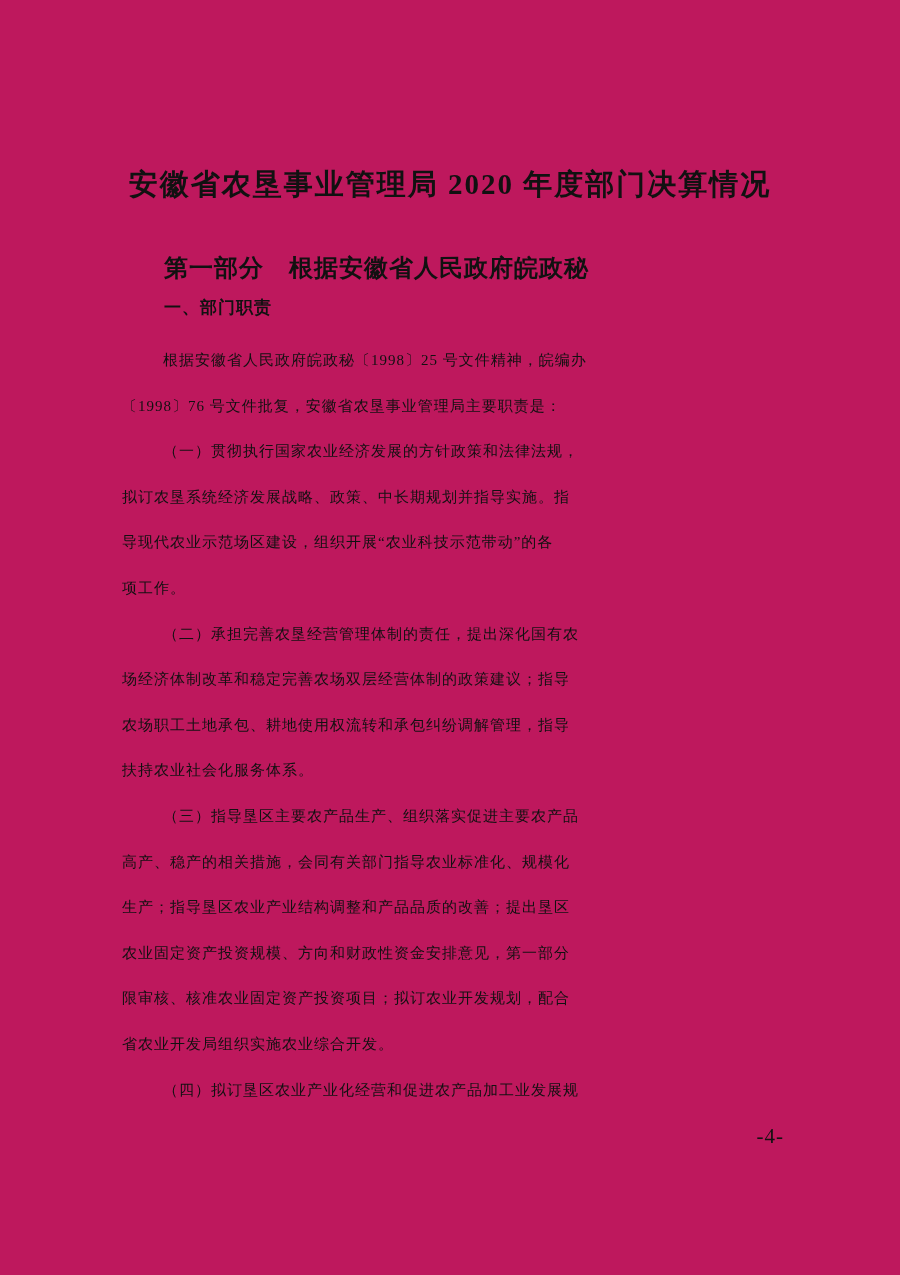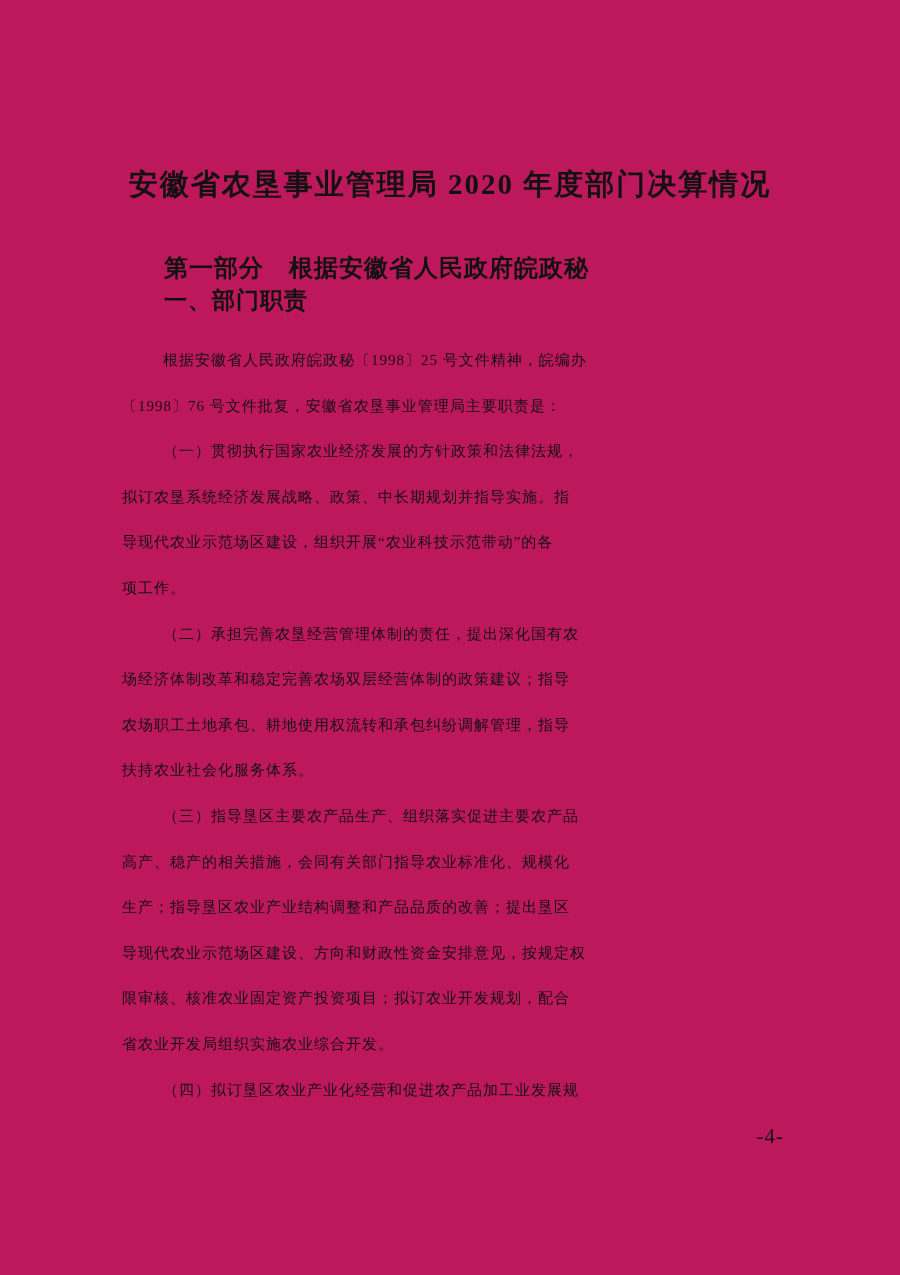--- a/index.html
+++ b/index.html
@@ -37,25 +37,25 @@
     height: 34px;
     line-height: 34px;
     font-size: 24px;
     font-weight: bold;
     letter-spacing: 1px;
     white-space: nowrap;
     font-family: "Liberation Sans", "DejaVu Sans", sans-serif;
   }
   .subsection-heading {
     position: absolute;
-    top: 284px;
+    top: 292px;
     left: 164px;
     height: 32px;
     line-height: 32px;
-    font-size: 23px;
+    font-size: 17px;
     font-weight: bold;
     letter-spacing: 1px;
     white-space: nowrap;
     font-family: "Liberation Sans", "DejaVu Sans", sans-serif;
   }
   .body-text {
     position: absolute;
     top: 338px;
     left: 122px;
     width: 680px;
@@ -100,21 +100,21 @@
       <div class="line">拟订农垦系统经济发展战略、政策、中长期规划并指导实施。指</div>
       <div class="line">导现代农业示范场区建设，组织开展“农业科技示范带动”的各</div>
       <div class="line">项工作。</div>
       <div class="line indent">（二）承担完善农垦经营管理体制的责任，提出深化国有农</div>
       <div class="line">场经济体制改革和稳定完善农场双层经营体制的政策建议；指导</div>
       <div class="line">农场职工土地承包、耕地使用权流转和承包纠纷调解管理，指导</div>
       <div class="line">扶持农业社会化服务体系。</div>
       <div class="line indent">（三）指导垦区主要农产品生产、组织落实促进主要农产品</div>
       <div class="line">高产、稳产的相关措施，会同有关部门指导农业标准化、规模化</div>
       <div class="line">生产；指导垦区农业产业结构调整和产品品质的改善；提出垦区</div>
-      <div class="line">导现代农业示范场区建设、方向和财政性资金安排意见，按规定权</div>
+      <div class="line">农业固定资产投资规模、方向和财政性资金安排意见，第一部分</div>
       <div class="line">限审核、核准农业固定资产投资项目；拟订农业开发规划，配合</div>
       <div class="line">省农业开发局组织实施农业综合开发。</div>
       <div class="line indent">（四）拟订垦区农业产业化经营和促进农产品加工业发展规</div>
     </div>
 
   <div class="page-number">-4-</div>
 
 </div>
 
 </body></html>

